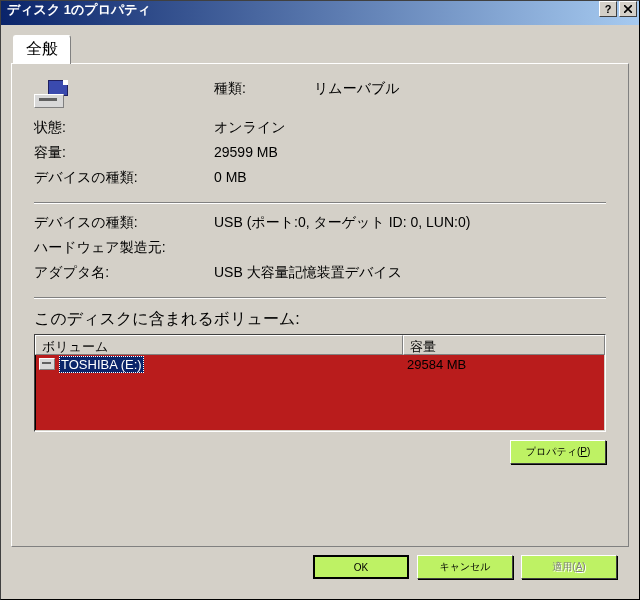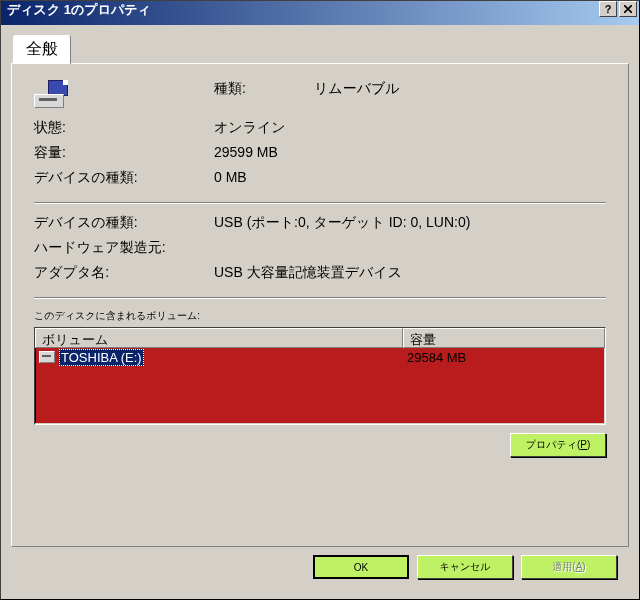--- a/index.html
+++ b/index.html
@@ -112,21 +112,21 @@
   .drive-icon .dr::after {
     content: ""; position: absolute; left: 4px; top: 3px;
     width: 18px; height: 3px; background: #606060;
   }
   hr.sep {
     border: none;
     border-top: 1px solid #808080;
     border-bottom: 1px solid #fff;
     margin: 8px 0 10px 0;
   }
-  .vol-label { font-size: 10px; margin-bottom: 4px; }
+  .vol-label { font-size: 16px; margin-bottom: 4px; }
   .listview {
     background: #b91c1c;
     border: 1px solid #808080;
     border-top-color: #404040; border-left-color: #404040;
     border-right-color: #fff; border-bottom-color: #fff;
     box-shadow: inset -1px -1px 0 #d4d0c8, inset 1px 1px 0 #000;
     height: 98px;
     display: flex;
     flex-direction: column;
   }

